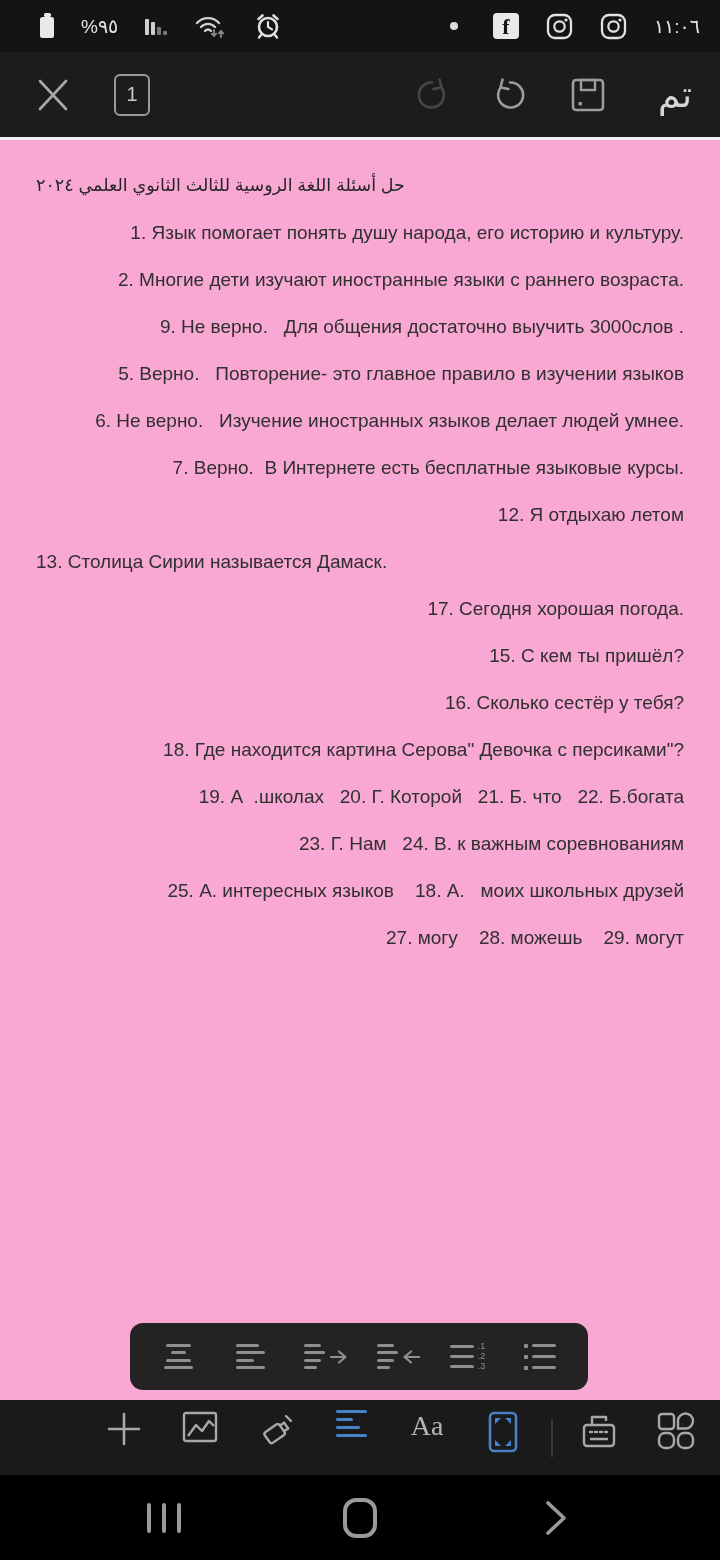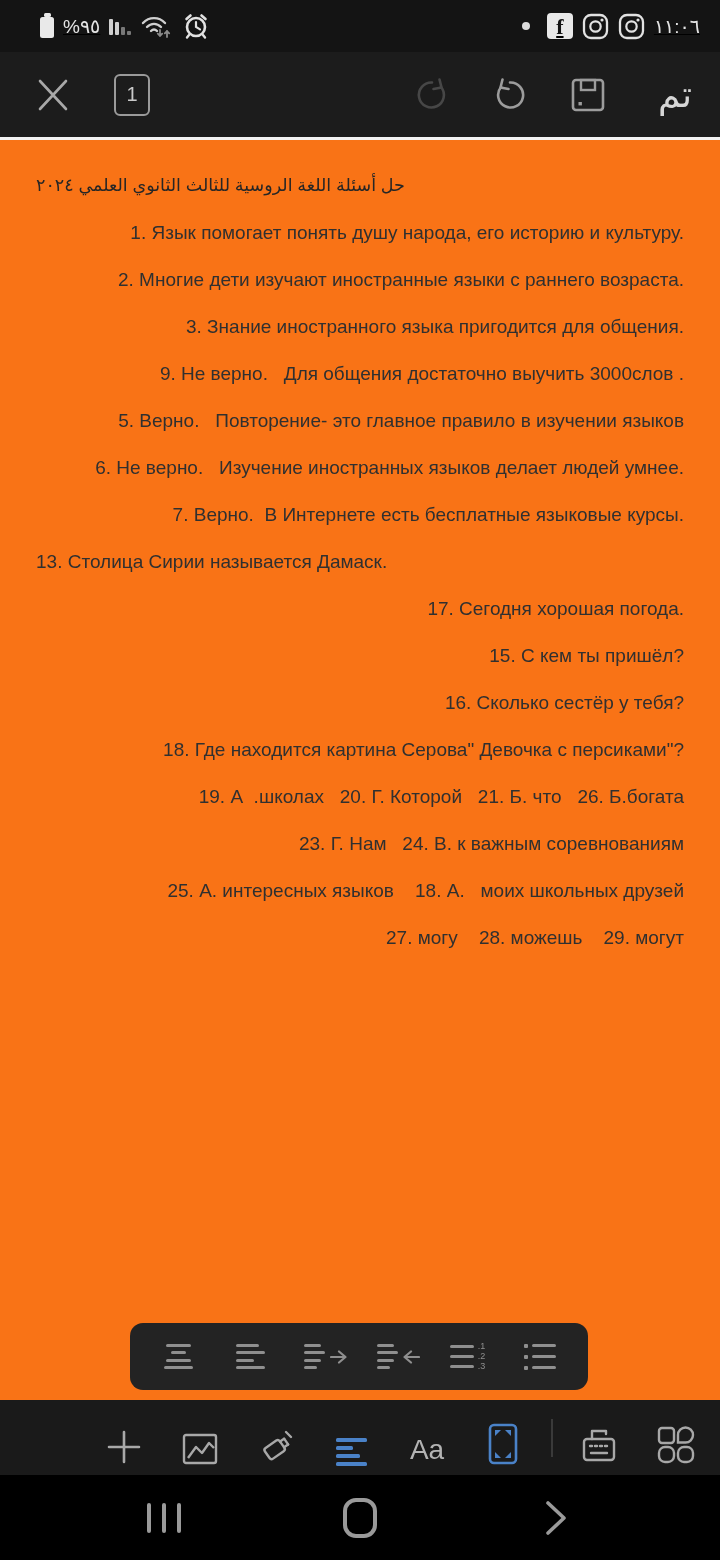--- a/index.html
+++ b/index.html
@@ -1,38 +1,38 @@
 <!DOCTYPE html>
 <html lang="ar"><head>
 <meta charset="utf-8">
 <style>
   * { margin:0; padding:0; box-sizing:border-box; }
   html,body { width:720px; height:1560px; }
   body { font-family:"Liberation Sans","DejaVu Sans",sans-serif; background:#000; position:relative; overflow:hidden; }
 
   
   .status-bar { height:52px; background:#141414; display:flex; align-items:center; justify-content:space-between; padding:0 20px 0 40px; }
-  .sb-group { display:flex; align-items:center; gap:9px;text-decoration:underline; }
+  .sb-group { display:flex; align-items:center; gap:27px; }
   .sb-text { color:#e4e4e4; font-size:19px; letter-spacing:0.5px; }
   .battery { width:14px; height:21px; background:#e9e9e9; border-radius:2.5px; position:relative; margin-top:3px; }
   .battery::before { content:""; position:absolute; top:-4px; left:3.5px; width:7px; height:4px; background:#e9e9e9; border-radius:1.5px; }
   .signal { display:flex; align-items:flex-end; gap:2.5px; height:17px; }
   .signal i { display:block; width:3.5px; border-radius:1px; }
   .notif-dot { width:8px; height:8px; border-radius:50%; background:#dcdcdc; margin-right:8px; }
   .fb-badge { width:26px; height:26px; background:#e9e9e9; border-radius:4px; color:#141414; font-weight:bold; font-size:22px; display:flex; align-items:flex-end; justify-content:center; line-height:24px; font-family:"Liberation Serif",serif; }
 
   
   .app-toolbar { height:85px; background:#1c1c1c; display:flex; align-items:center; padding:0 22px 0 34px; }
   .tb-btn { display:flex; align-items:center; justify-content:center; background:none; border:none; cursor:pointer; }
   .page-box { width:36px; height:42px; border:2.5px solid #9a9a9a; border-radius:6px; color:#c9c9c9; font-size:20px; display:flex; align-items:center; justify-content:center; margin-left:42px; }
   .spacer { flex:1; }
   .done-label { color:#d6d6d6; font-size:36px; margin-left:48px; margin-right:6px; direction:rtl; }
 
   
-  .document { height:1263px; background:#f97316; border-top:3px solid #f2f2f2; overflow:hidden; position:relative; }
+  .document { height:1263px; background:#f9a8d4; border-top:3px solid #f2f2f2; overflow:hidden; position:relative; }
   .doc-lines { padding:22px 36px 0 36px; }
   .doc-line { height:47px; display:flex; align-items:center; white-space:pre; font-size:19px; color:#303030; }
   .doc-line.align-right { justify-content:flex-end; }
   .doc-line.align-left  { justify-content:flex-start; }
   .doc-line.arabic { font-size:17.5px; color:#262626; }
 
   
   .format-bar { position:absolute; left:130px; top:1323px; width:458px; height:67px; background:#232323; border-radius:13px; display:flex; align-items:center; justify-content:space-around; padding:0 12px; z-index:6; }
   .fmt-btn { width:54px; height:50px; display:flex; align-items:center; justify-content:center; background:none; border:none; cursor:pointer; position:relative; }
   .fmt-lines { display:flex; flex-direction:column; gap:4.5px; }
@@ -40,21 +40,21 @@
   .fmt-lines.left { align-items:flex-start; }
   .fmt-lines i { display:block; height:3px; border-radius:1.5px; background:#8f8f8f; }
   .fmt-row { display:flex; align-items:center; gap:4px; }
   .fmt-row i { display:block; height:3px; border-radius:1.5px; background:#8f8f8f; }
   .fmt-num { font-size:9px; color:#8f8f8f; line-height:3px; }
   .fmt-dot { width:4px; height:4px; background:#8f8f8f; border-radius:1px; }
   .fmt-arrow { position:absolute; right:2px; top:50%; transform:translateY(-50%); }
 
   
   .bottom-toolbar { height:75px; background:#1a1a1a; display:flex; align-items:center; justify-content:space-between; padding:0 16px 0 96px; }
-  .bt-btn { width:56px; height:56px; display:flex; align-items:flex-end; justify-content:center; background:none; border:none; cursor:pointer; }
+  .bt-btn { width:56px; height:56px; display:flex; align-items:flex-start; justify-content:center; background:none; border:none; cursor:pointer;font-family:Liberation Serif, serif; }
   .align-lines { display:flex; flex-direction:column; gap:4.5px; align-items:flex-start; }
   .align-lines i { display:block; height:3.5px; border-radius:1.5px; background:var(--accent,#4a82c8); }
   .aa-label { font-size:28px; color:#b3b3b3; }
   .v-divider { width:2px; height:38px; background:#3a3a3a; }
 
   
   .nav-bar { height:85px; background:#000; display:flex; align-items:center; justify-content:space-between; padding:0 142px; }
   .nav-btn { width:44px; height:50px; display:flex; align-items:center; justify-content:center; background:none; border:none; cursor:pointer; }
   .recents { display:flex; gap:11px; }
   .recents i { display:block; width:4px; height:30px; background:#9a9a9a; border-radius:2px; }
@@ -138,31 +138,31 @@
     </svg>
   </button>
   <span class="done-label">تم</span>
 </div>
 
 <div class="document">
   <div class="doc-lines">
       <div class="doc-line align-right arabic" dir="rtl">حل أسئلة اللغة الروسية للثالث الثانوي العلمي ٢٠٢٤</div>
       <div class="doc-line align-right" dir="ltr">1. Язык помогает понять душу народа, его историю и культуру.</div>
       <div class="doc-line align-right" dir="ltr">2. Многие дети изучают иностранные языки с раннего возраста.</div>
-      <div class="doc-line align-right" dir="ltr">3. Знание иностранного языка пригодится для общения.</div>
       <div class="doc-line align-right" dir="ltr">9. Не верно.   Для общения достаточно выучить 3000слов .</div>
       <div class="doc-line align-right" dir="ltr">5. Верно.   Повторение- это главное правило в изучении языков</div>
       <div class="doc-line align-right" dir="ltr">6. Не верно.   Изучение иностранных языков делает людей умнее.</div>
       <div class="doc-line align-right" dir="ltr">7. Верно.  В Интернете есть бесплатные языковые курсы.</div>
+      <div class="doc-line align-right" dir="ltr">12. Я отдыхаю летом</div>
       <div class="doc-line align-left" dir="ltr">13. Столица Сирии называется Дамаск.</div>
       <div class="doc-line align-right" dir="ltr">17. Сегодня хорошая погода.</div>
       <div class="doc-line align-right" dir="ltr">15. С кем ты пришёл?</div>
       <div class="doc-line align-right" dir="ltr">16. Сколько сестёр у тебя?</div>
       <div class="doc-line align-right" dir="ltr">18. Где находится картина Серова" Девочка с персиками"?</div>
-      <div class="doc-line align-right" dir="ltr">19. А  .школах   20. Г. Которой   21. Б. что   26. Б.богата</div>
+      <div class="doc-line align-right" dir="ltr">19. А  .школах   20. Г. Которой   21. Б. что   22. Б.богата</div>
       <div class="doc-line align-right" dir="ltr">23. Г. Нам   24. В. к важным соревнованиям</div>
       <div class="doc-line align-right" dir="ltr">25. А. интересных языков    18. А.   моих школьных друзей</div>
       <div class="doc-line align-right" dir="ltr">27. могу    28. можешь    29. могут</div>
     </div>
 </div>
 
 <div class="format-bar">
   <button class="fmt-btn">
     <span class="fmt-lines center">
       <i style="width:25px"></i>

